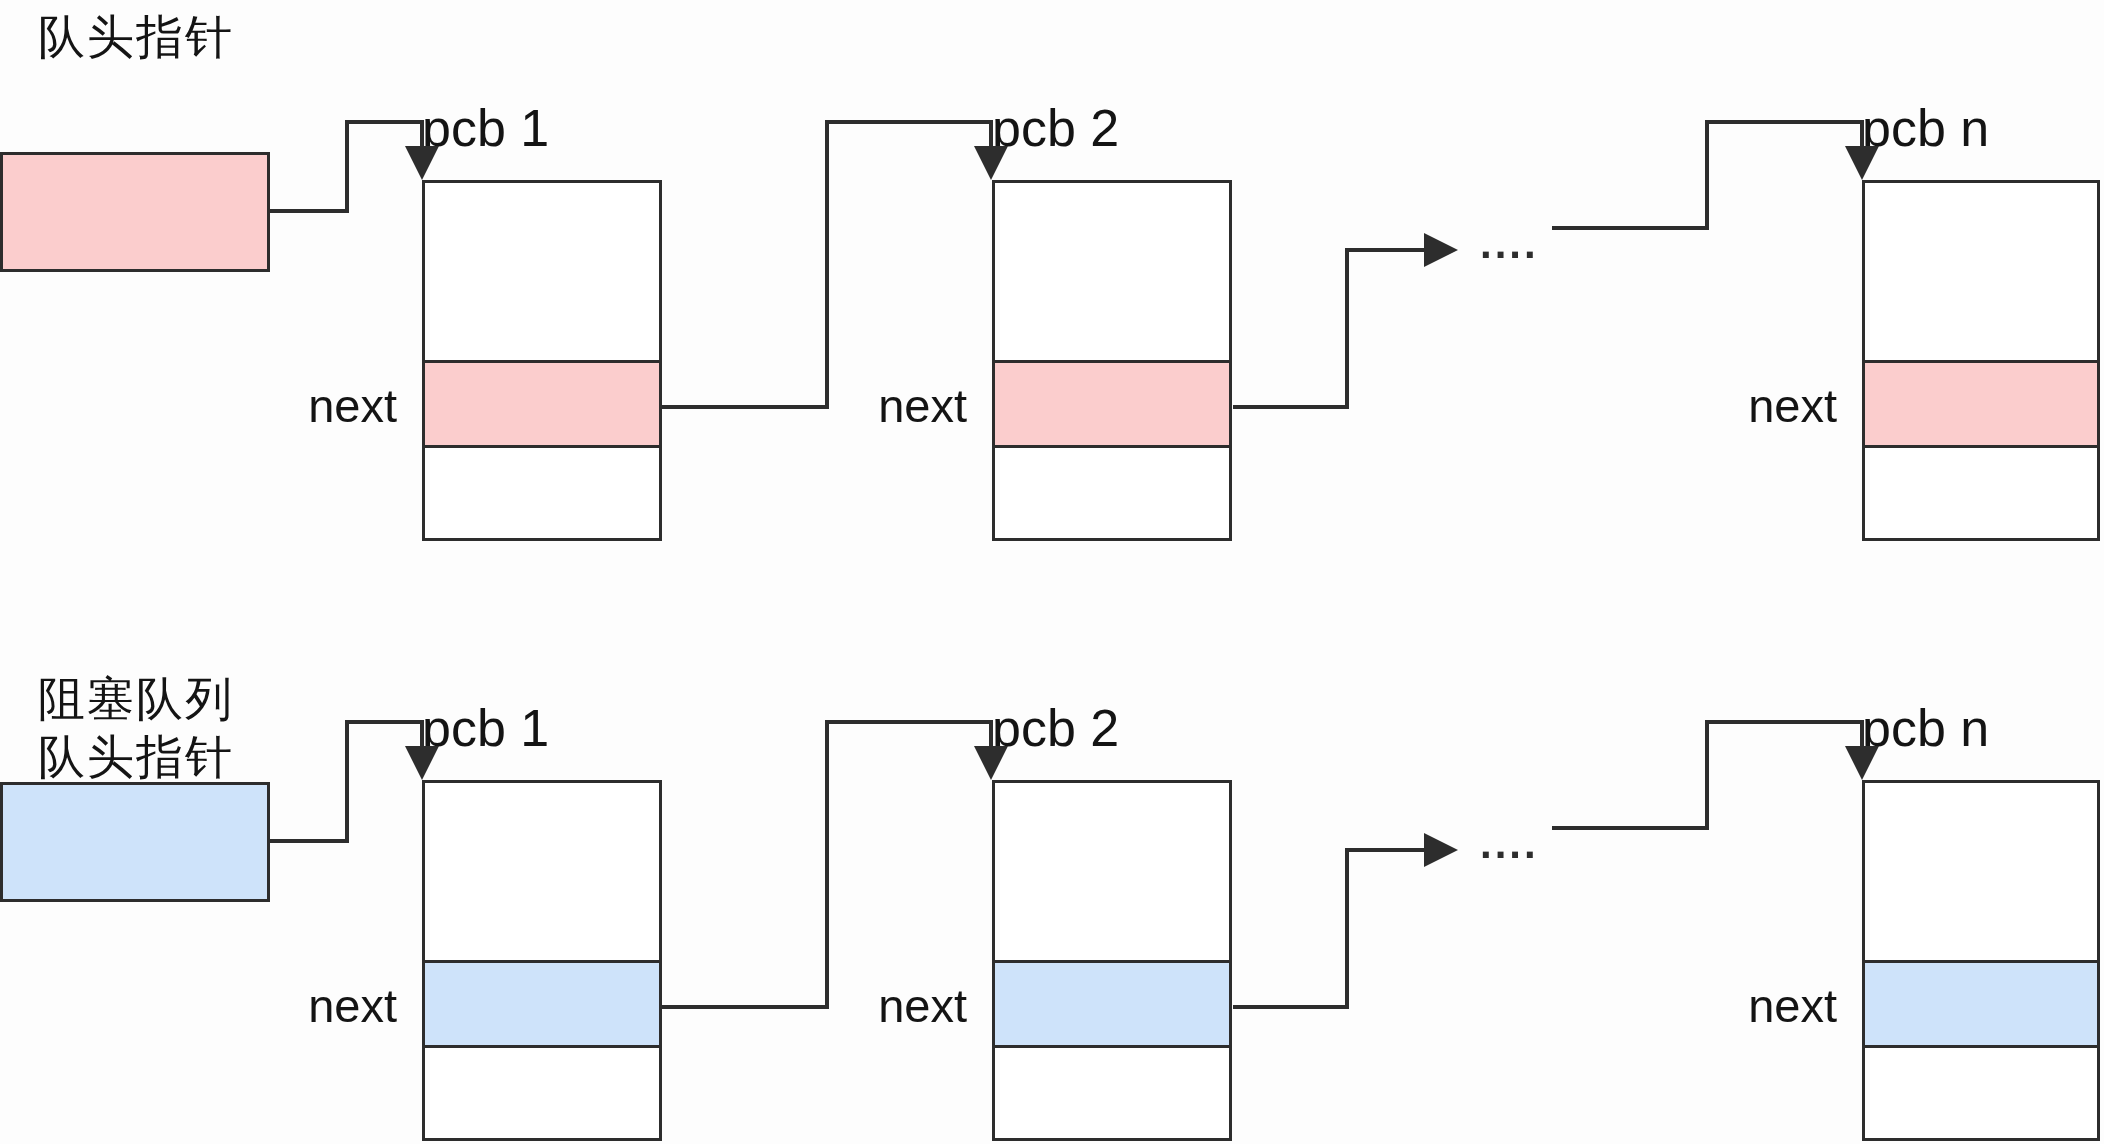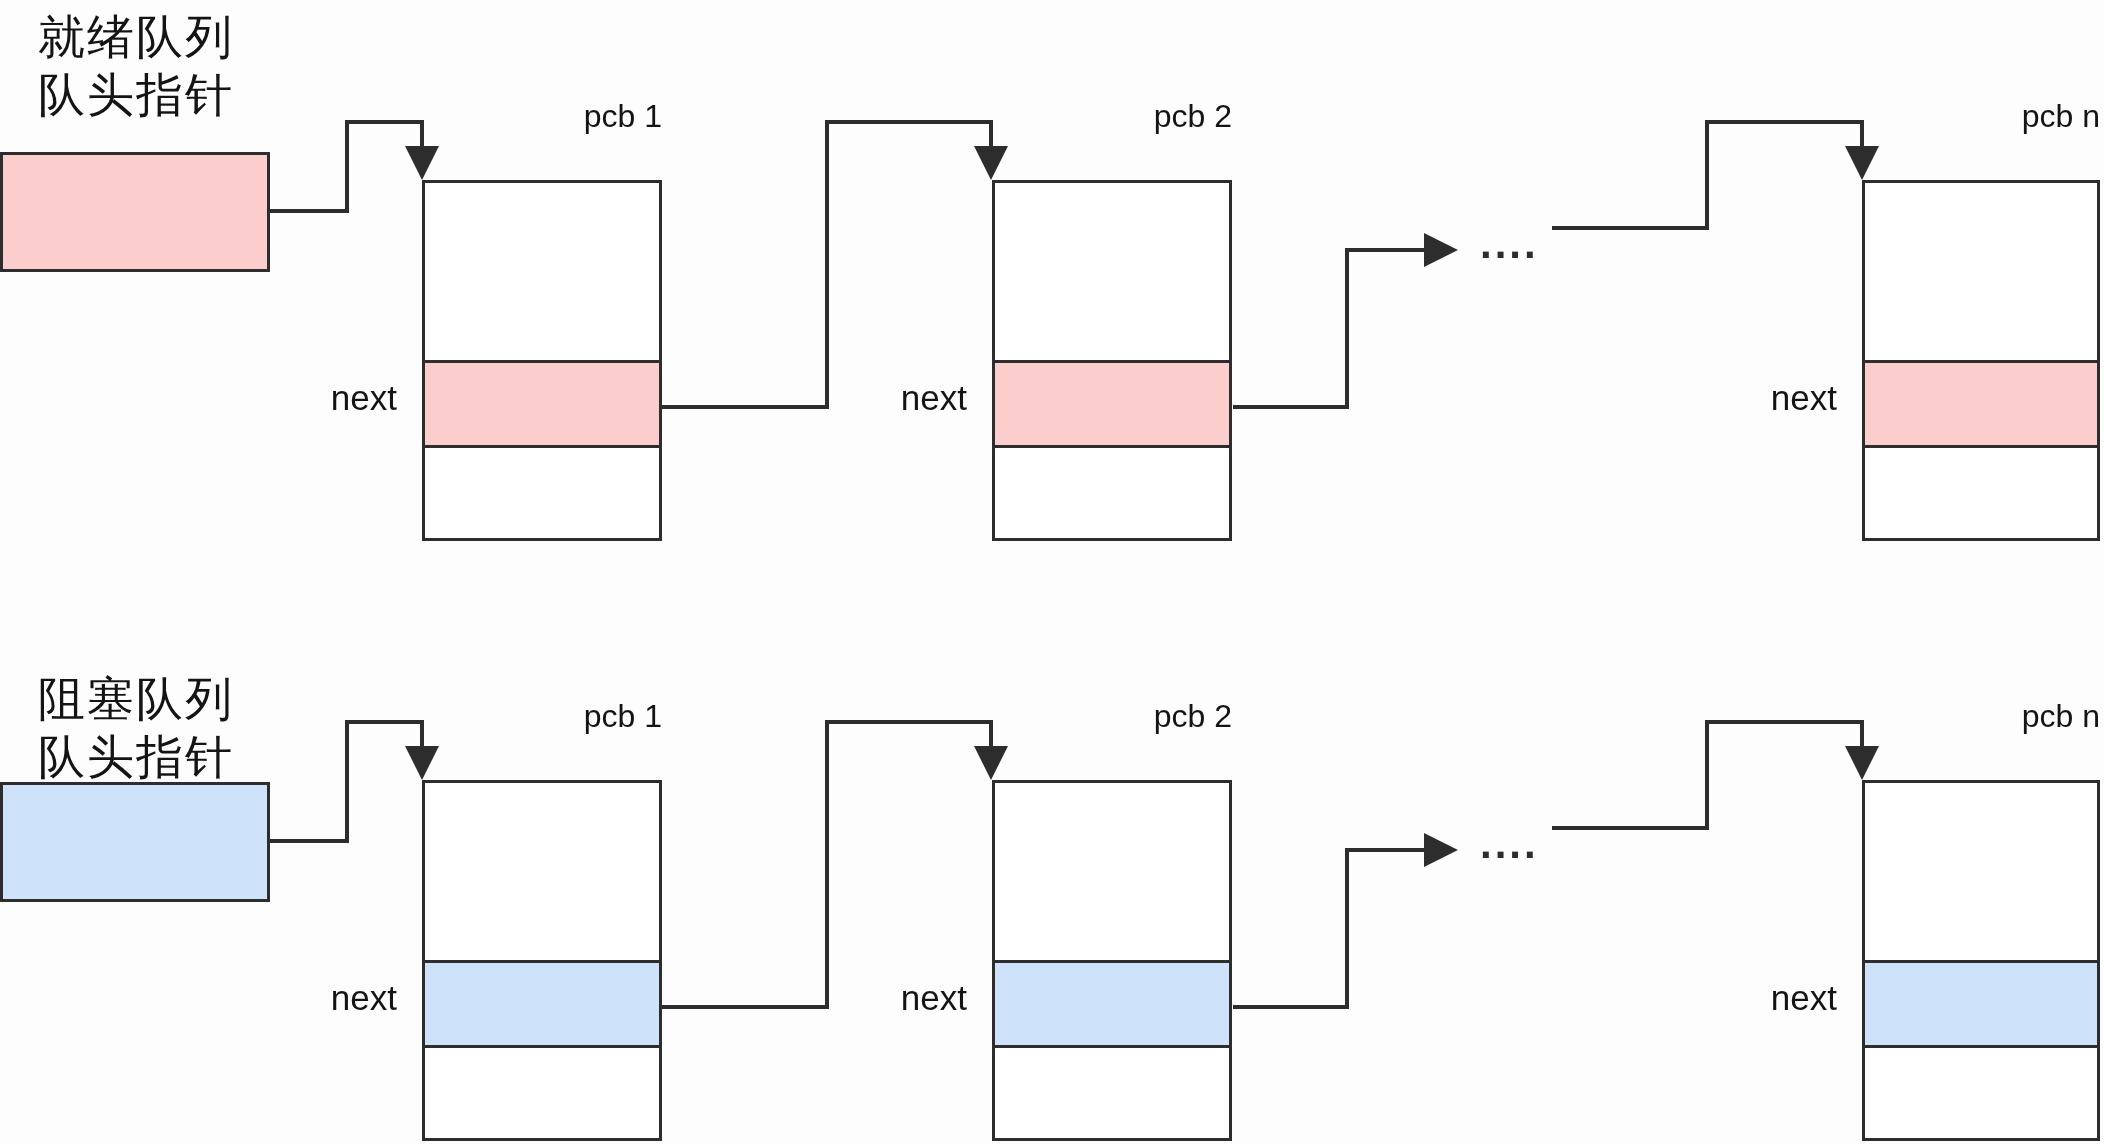--- a/index.html
+++ b/index.html
@@ -34,47 +34,46 @@
     display:flex;flex-direction:column;
     height:355px;
   }
   .sec-top{height:177px;border-bottom:3px solid var(--line,#2d2d2d);background:#ffffff;}
   .sec-mid{height:82px;border-bottom:3px solid var(--line,#2d2d2d);}
   .sec-mid.ready{background:var(--ready-fill,#fbcdcd);}
   .sec-mid.blocked{background:var(--blocked-fill,#cee3fa);}
   .sec-bot{flex:1;background:#ffffff;}
   .pcb-title{
     position:absolute;
-    font-size:32px;
-    text-align:right;
+    font-size:52px;
+    text-align:left;
     white-space:nowrap;
   }
   .next-label{
     position:absolute;
     width:170px;
-    font-size:35px;
+    font-size:47px;
     text-align:right;
     white-space:nowrap;
   }
   .connector-layer{position:absolute;left:0;top:0;}
   .wire{fill:none;stroke:var(--line,#2d2d2d);stroke-width:4;}
   .arrowhead{fill:var(--line,#2d2d2d);stroke:none;}
   .dots{
     fill:var(--line,#2d2d2d);
     font-family:"Liberation Sans","DejaVu Sans",sans-serif;
     font-size:42px;font-weight:bold;letter-spacing:3px;
   }
 </style>
 </head>
 <body>
 
 <div class="canvas">
 
   <div class="queue-label" style="left:38px;top:8px;">
-    <div>就绪队列</div>
     <div>队头指针</div>
   </div>
 
   <div class="pointer-box ready" style="left:0px;top:152px;"></div>
 
   <div class="pcb-title" style="left:422px;top:98px;width:240px;">pcb 1</div>
   <div class="pcb-box" style="left:422px;top:180px;width:234px;">
     <div class="sec-top"></div>
     <div class="sec-mid ready"></div>
     <div class="sec-bot"></div>

